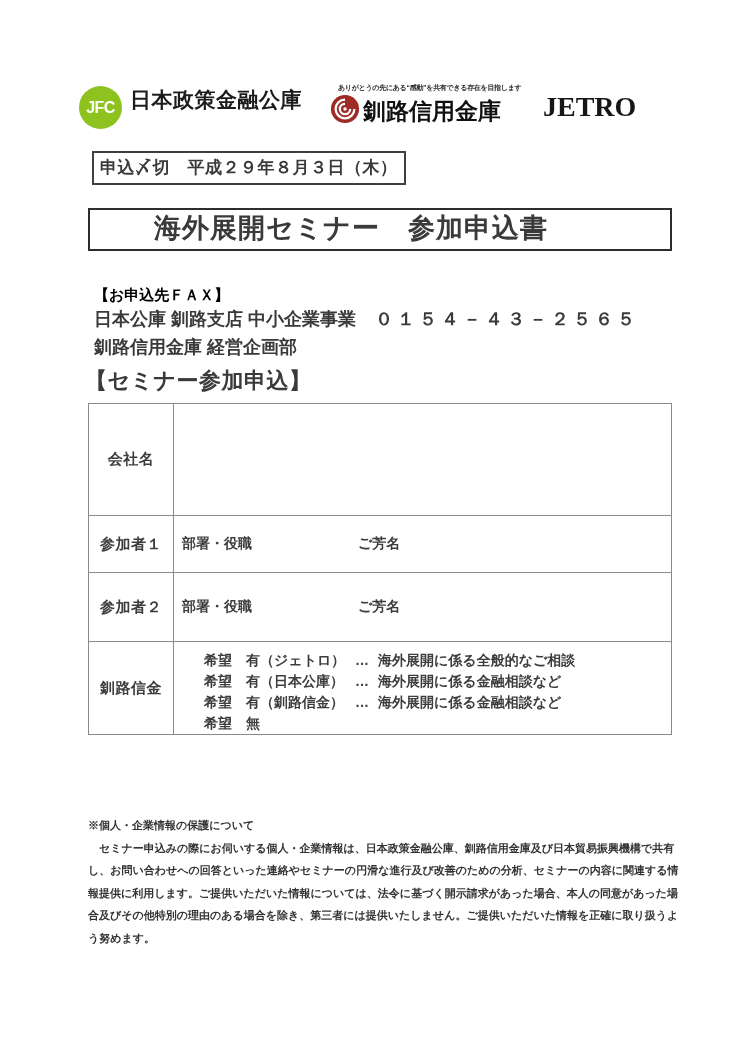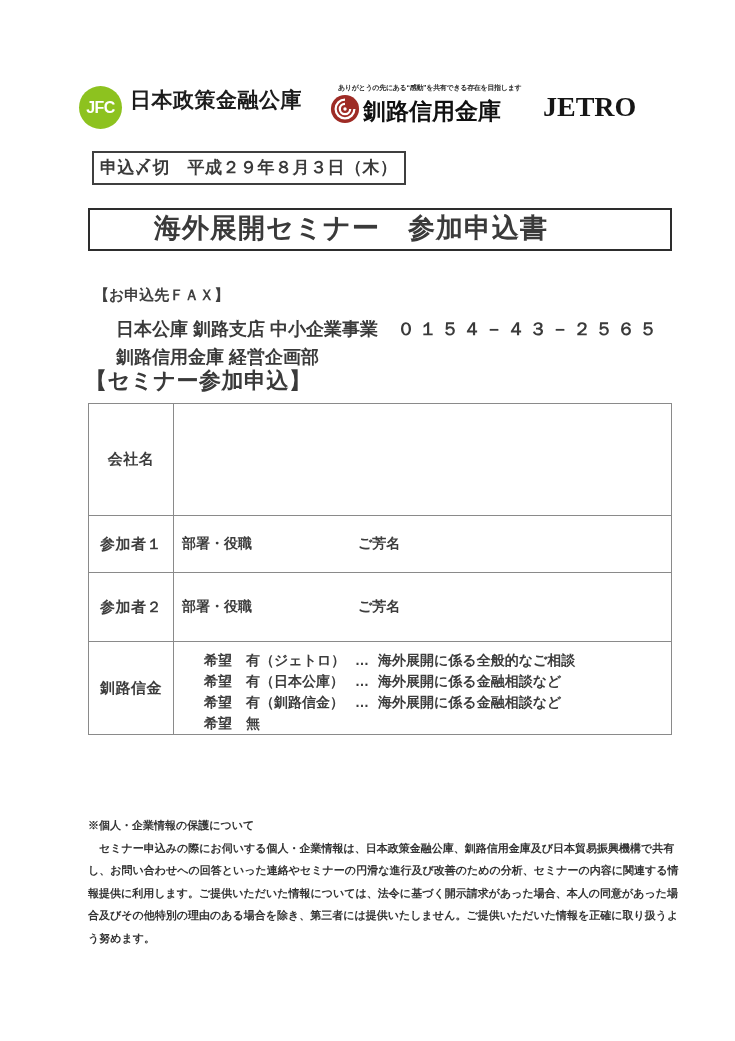--- a/index.html
+++ b/index.html
@@ -31,22 +31,22 @@
     font-size:17px; font-weight:bold; color:#3a3a3a; letter-spacing:0.5px; white-space:nowrap;
   }
   
   .title-box {
     position:absolute; left:88px; top:208px; width:584px; height:43px; box-sizing:border-box;
     border:2px solid #2d2d2d; display:flex; align-items:flex-start; justify-content:center;
     padding-right:58px; font-size:27px; font-weight:bold; color:#3a3a3a; letter-spacing:1px; white-space:nowrap;
   }
   
   .fax { position:absolute; left:94px; top:286px; }
-  .fax-heading { font-size:15px; font-weight:bold; color:#404040; margin-bottom:10px; }
-  .fax-line { display:flex; margin-left:22px; font-size:18px; font-weight:bold; color:#3a3a3a; line-height:28px; white-space:pre; }
+  .fax-heading { font-size:15px; font-weight:bold; color:#000000; margin-bottom:0; }
+  .fax-line { display:flex; font-size:18px; font-weight:bold; color:#3a3a3a; line-height:28px; white-space:pre; }
   .fax-org { min-width:281px; }
   .fax-num { letter-spacing:4px; }
   
   .form-heading {
     position:absolute; left:85px; top:366px; margin:0;
     font-size:22px; font-weight:bold; color:#3a3a3a; letter-spacing:0.5px;
   }
   
   .form-table {
     position:absolute; left:88px; top:403px; width:584px;

